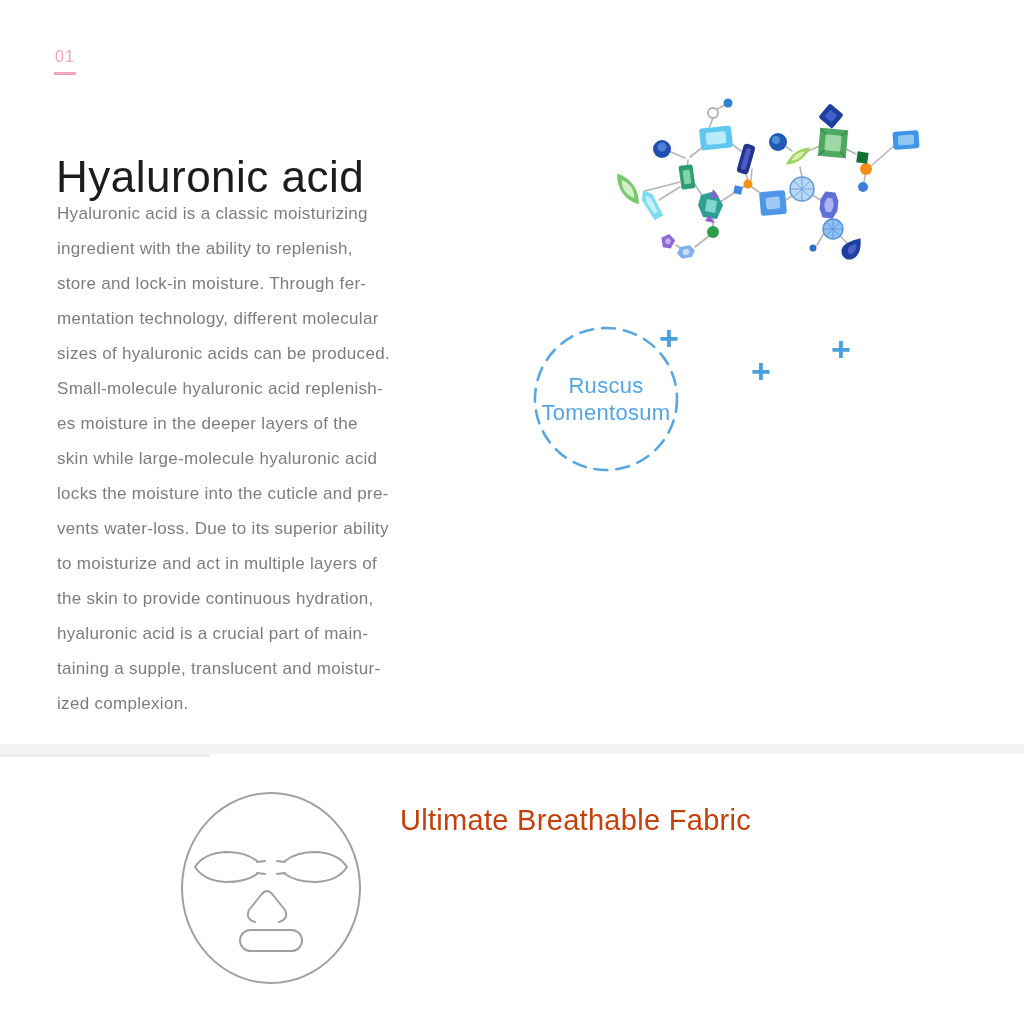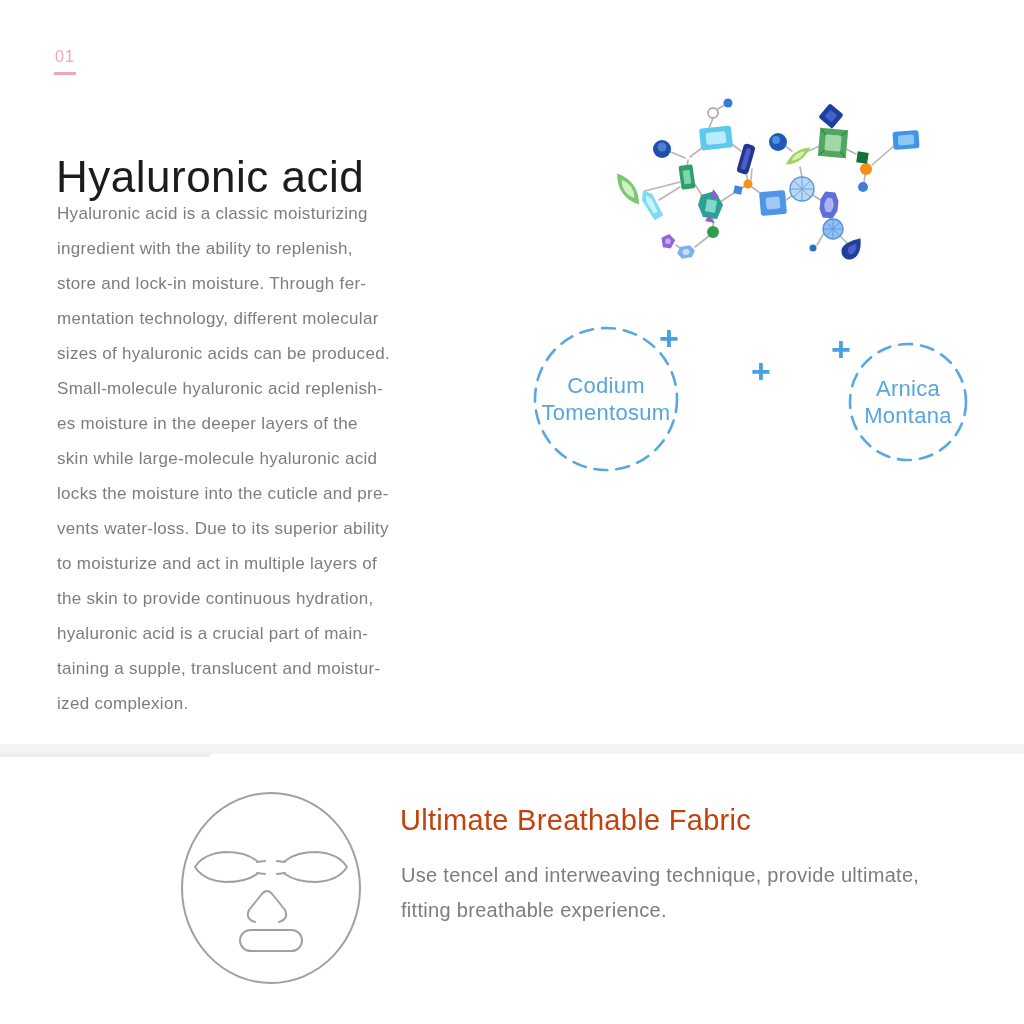--- a/index.html
+++ b/index.html
@@ -176,47 +176,38 @@
     <g transform="translate(258 159) rotate(35)">
       <path d="M0,-13 C7,-5 9,3 5,9 C1,14 -6,13 -9,7 C-11,1 -6,-6 0,-13 Z" fill="#1e3f9e"></path>
       <path d="M0,-6 C3,-2 4,2 2,5 C0,7 -3,6 -4,3 C-5,0 -3,-3 0,-6 Z" fill="#4a63c8"></path>
     </g>
   </svg>
 
   <div class="bubble" style="left:532px;top:325px;width:148px;height:148px;">
     <svg width="148" height="148" viewBox="0 0 148 148">
       <circle cx="74" cy="74" r="71" fill="none" stroke="#58a7e0" stroke-width="2.6" stroke-dasharray="13 9" stroke-linecap="round"></circle>
     </svg>
-    <div class="bubble-label">Codium
+    <div class="bubble-label">Ruscus
 Tomentosum</div>
   </div>
 
 
-  <div class="bubble" style="left:847px;top:341px;width:122px;height:122px;">
-    <svg width="122" height="122" viewBox="0 0 122 122">
-      <circle cx="61" cy="61" r="58" fill="none" stroke="#58a7e0" stroke-width="2.6" stroke-dasharray="13 9" stroke-linecap="round"></circle>
-    </svg>
-    <div class="bubble-label">Arnica
-Montana</div>
-  </div>
 
   <span class="plus" style="left:659px;top:321px;">+</span>
   <span class="plus" style="left:751px;top:354px;">+</span>
   <span class="plus" style="left:831px;top:332px;">+</span>
 
   <div class="divider"></div>
   <div class="divider2"></div>
 
   <svg class="abs" style="left:176px;top:786px;" width="190" height="205" viewBox="0 0 190 205" fill="none" stroke="#a0a0a0" stroke-width="2" stroke-linecap="round" stroke-linejoin="round">
     <ellipse cx="95" cy="102" rx="89" ry="95"></ellipse>
     <path d="M81,75 Q70,66 50,66 Q28,67 19,81 Q28,95 50,96 Q70,96 81,88"></path>
     <path d="M81,76 L89,75 M81,87 L89,88"></path>
     <path d="M109,75 Q120,66 140,66 Q162,67 171,81 Q162,95 140,96 Q120,96 109,88"></path>
     <path d="M109,76 L101,75 M109,87 L101,88"></path>
     <path d="M79,136 Q69,133 73,124 L85,109 Q91,101 97,109 L109,124 Q113,133 103,136"></path>
     <rect x="64" y="144" width="62" height="21" rx="10.5"></rect>
   </svg>
 
   <h2 class="fabric-heading">Ultimate Breathable Fabric</h2>
-  <p class="fabric-body">Use tencel and interweaving technique, provide ultimate,
-fitting breathable experience.</p>
 
 </div>
 
 </body></html>

